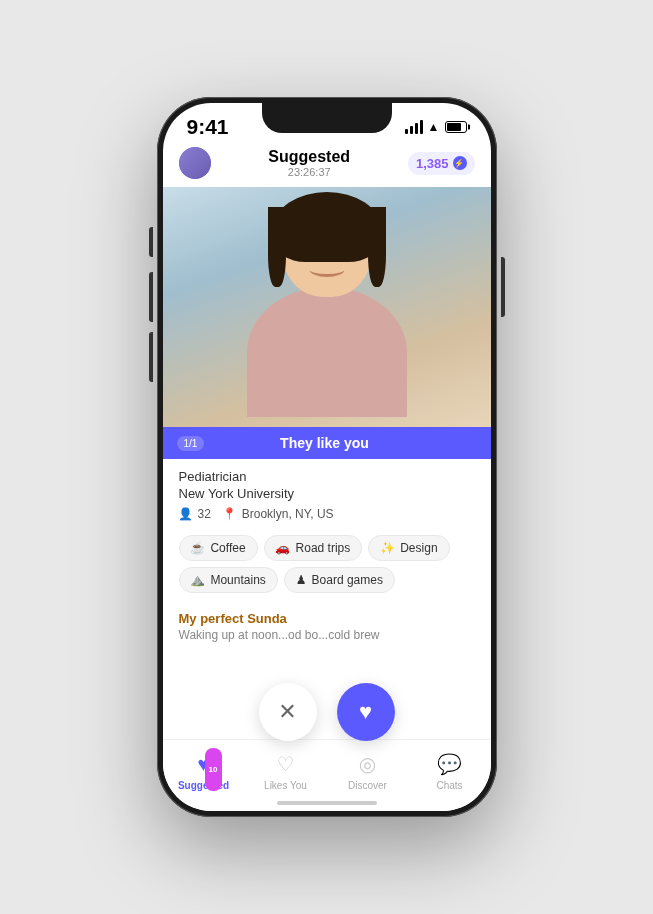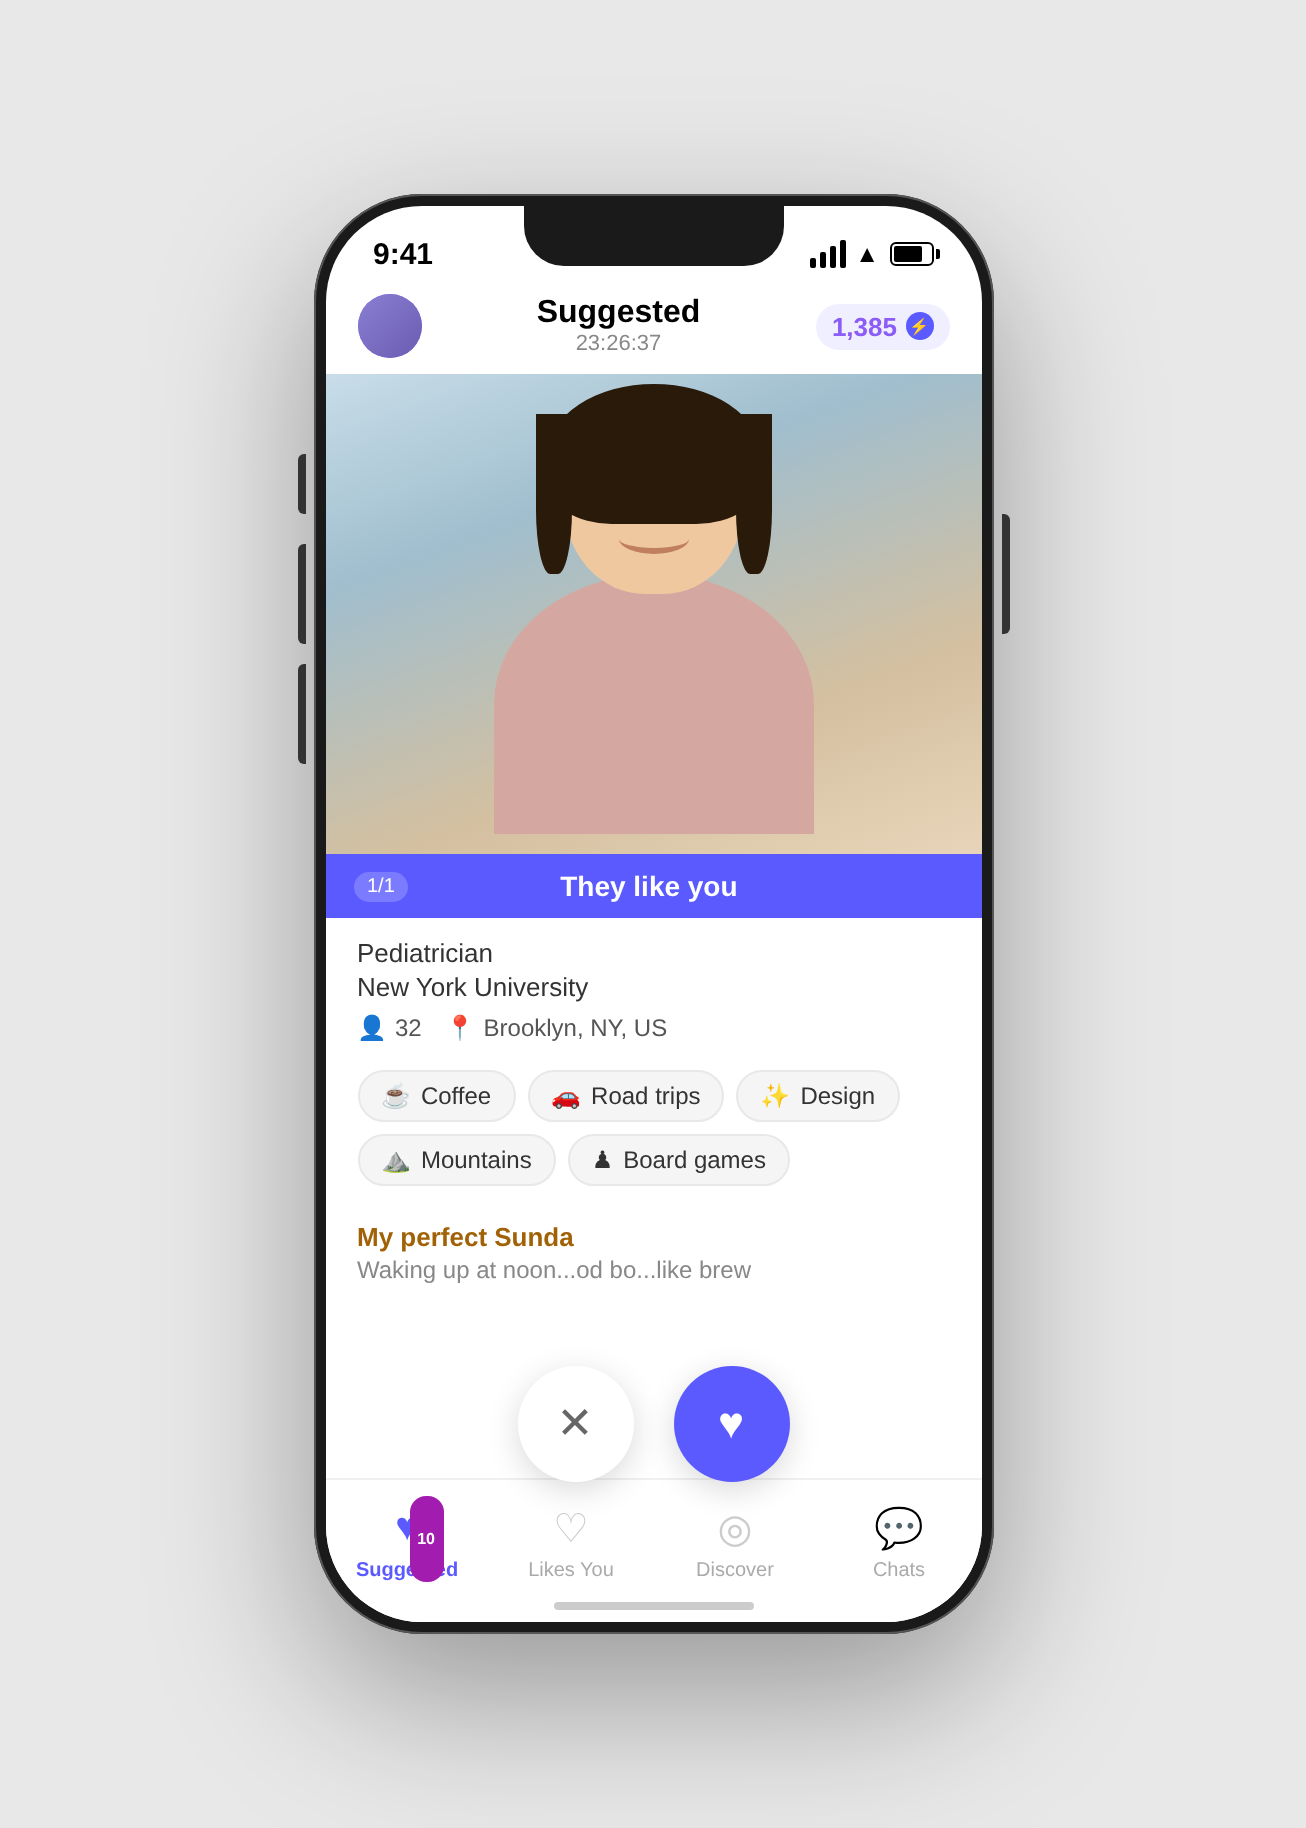--- a/index.html
+++ b/index.html
@@ -49,21 +49,21 @@
       display: flex;
       justify-content: space-between;
       align-items: center;
       padding: 12px 24px 4px;
       height: 40px;
       position: relative;
       z-index: 10;
     }
 
     .status-time {
-      font-size: 15px;
+      font-size: 21px;
       font-weight: 600;
       color: #000;
     }
 
     .status-icons {
       display: flex;
       align-items: center;
       gap: 5px;
     }
 
@@ -464,21 +464,21 @@
     }
 
     .nav-icon {
       font-size: 20px;
     }
 
     .nav-badge {
       position: absolute;
       top: -2px;
       right: -4px;
-      background: #a21caf;
+      background: #d946ef;
       color: white;
       font-size: 8px;
       font-weight: 700;
       border-radius: 8px;
       padding: 17px 4px;
       min-width: 14px;
       text-align: center;
     }
 
     .nav-label {
@@ -648,21 +648,21 @@
         </div>
         <div class="interest-tag">
           <span>♟</span>
           <span>Board games</span>
         </div>
       </div>
     </div>
 
     <div class="about-section">
       <div class="about-title">My perfect Sunda</div>
-      <div class="about-text">Waking up at noon...od bo...like brew</div>
+      <div class="about-text">Waking up at noon...od bo...cold brew</div>
     </div>
 
     <div class="action-buttons-overlay">
       <button class="action-btn action-btn-dislike">
         <span class="action-btn-icon" style="color:#666;">✕</span>
       </button>
       <button class="action-btn action-btn-like">
         <span class="action-btn-icon" style="color:#fff;">♥</span>
       </button>
     </div>

